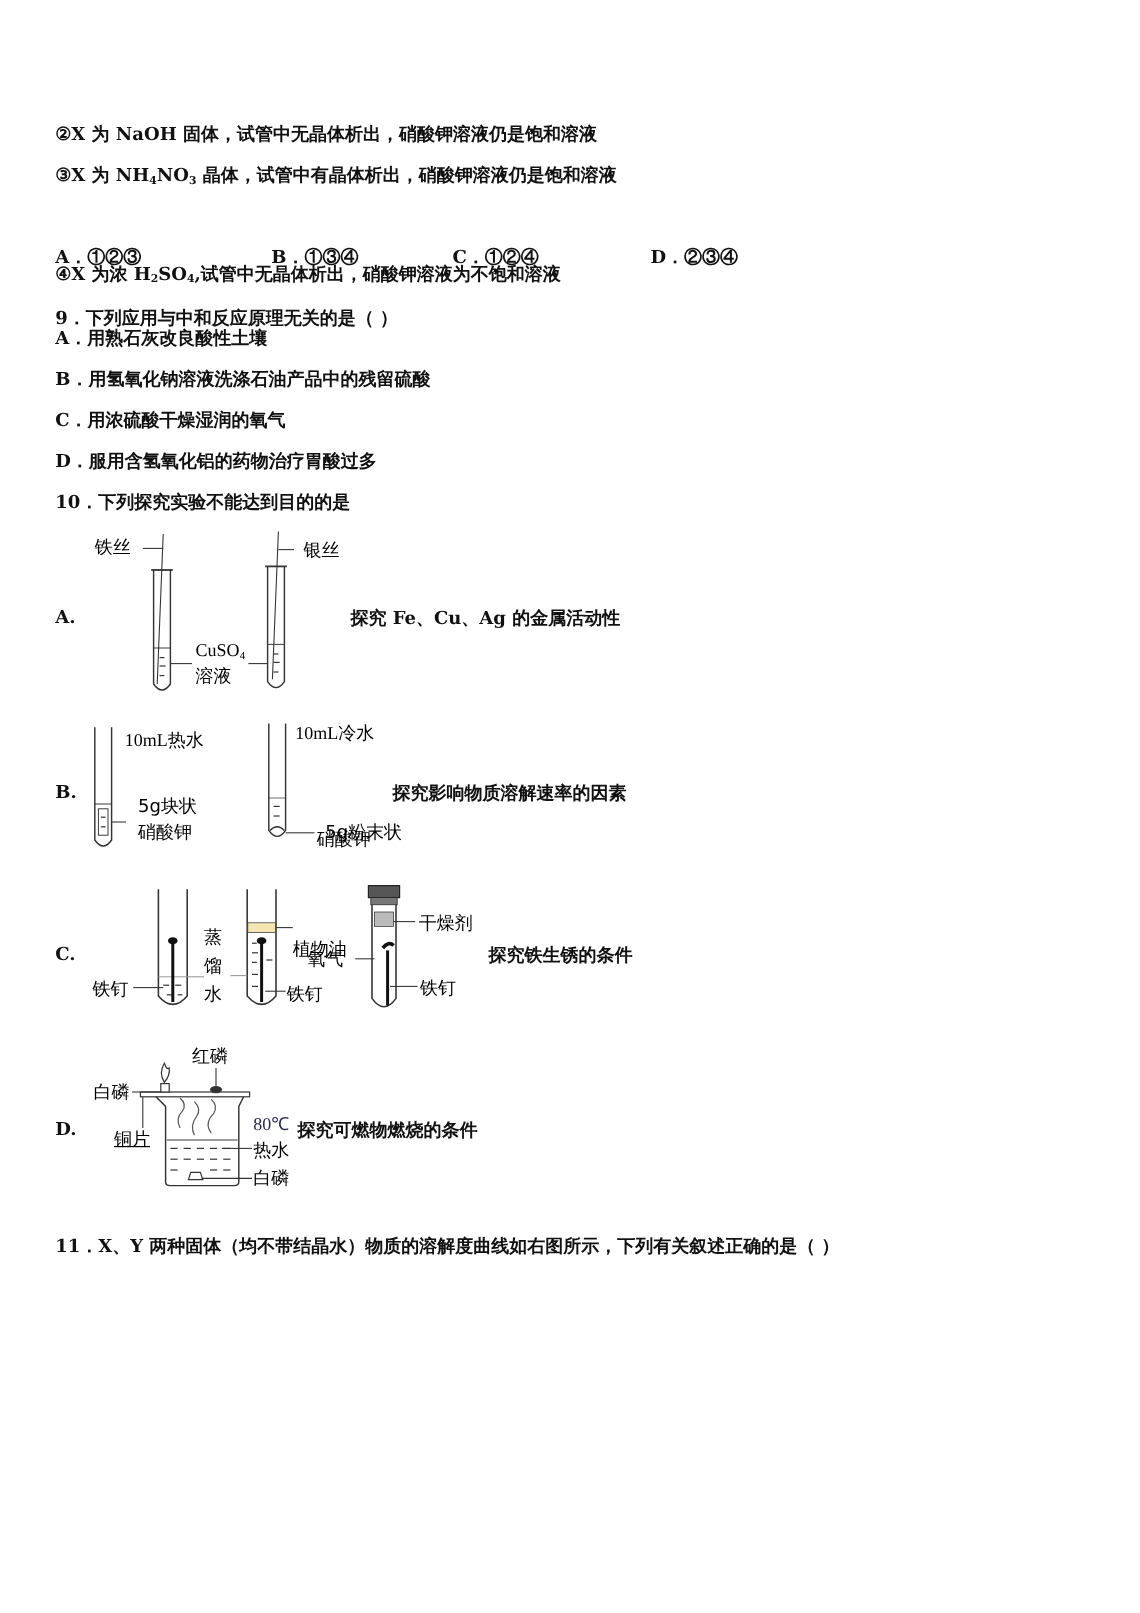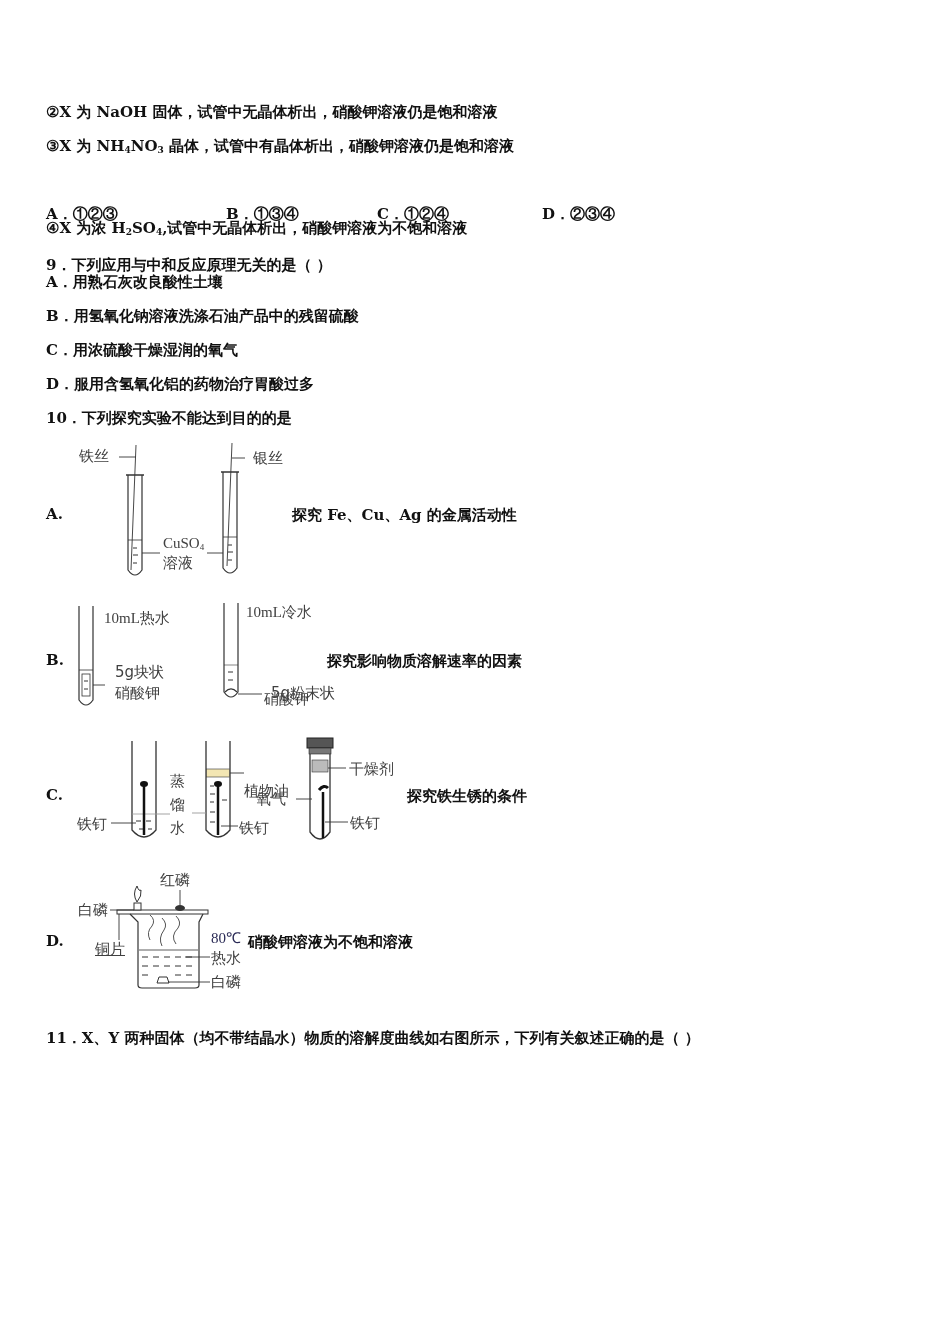--- a/index.html
+++ b/index.html
@@ -1,21 +1,21 @@
 <!DOCTYPE html>
 <html><head>
 <meta charset="utf-8">
 <style>
   html, body { margin: 0; padding: 0; background: #ffffff; }
   body { width: 950px; height: 1344px; position: relative; overflow: hidden;
          font-family: "DejaVu Serif", "Liberation Serif", serif; color: #111; }
   .line { position: absolute; left: 46px; font-size: 15px; font-weight: bold; white-space: nowrap; line-height: 20px; }
   .opt { position: absolute; font-size: 15px; font-weight: bold; white-space: nowrap; line-height: 20px; }
   sub { font-size: 9px; vertical-align: -2px; }
-  .lbl { position: absolute; font-family: "DejaVu Sans", "Liberation Sans", sans-serif; font-size: 15px; font-weight: normal; color: #404040; white-space: nowrap; line-height: 18px; }
+  .lbl { position: absolute; font-family: "DejaVu Sans", "Liberation Sans", sans-serif; font-size: 15px; font-weight: normal; color: #000000; white-space: nowrap; line-height: 18px; }
   .desc { position: absolute; font-size: 15px; font-weight: bold; white-space: nowrap; line-height: 20px; }
   .letter { position: absolute; left: 46px; font-size: 15px; font-weight: bold; }
   svg { position: absolute; overflow: visible; }
 </style>
 </head>
 <body>
 
 <div class="line" style="top:102px;">②X 为 NaOH 固体，试管中无晶体析出，硝酸钾溶液仍是饱和溶液</div>
 <div class="line" style="top:136px;"><span>③X 为 NH</span><sub>4</sub><span>NO</span><sub>3</sub><span> 晶体，试管中有晶体析出，硝酸钾溶液仍是饱和溶液</span></div>
 <div class="line" style="top:170px;margin-top:48px;"><span>④X 为浓 H</span><sub>2</sub><span>SO</span><sub>4</sub><span>,试管中无晶体析出，硝酸钾溶液为不饱和溶液</span></div>
@@ -163,15 +163,15 @@
   <line x1="119" y1="914" x2="119" y2="940" stroke="#333" stroke-width="0.9"></line>
   <line x1="185" y1="957" x2="210" y2="957" stroke="#333" stroke-width="0.9"></line>
   <line x1="168" y1="982" x2="210" y2="982" stroke="#333" stroke-width="0.9"></line>
 </svg>
 <div class="lbl" style="left:160px;top:871px;">红磷</div>
 <div class="lbl" style="left:78px;top:901px;">白磷</div>
 <div class="lbl" style="left:95px;top:940px;text-decoration:underline;">铜片</div>
 <div class="lbl" style="left:211px;top:929px;font-family:'Liberation Serif',serif;color:#2a2a55;">80℃</div>
 <div class="lbl" style="left:211px;top:949px;">热水</div>
 <div class="lbl" style="left:211px;top:973px;">白磷</div>
-<div class="desc" style="left:248px;top:932px;">硝酸钾溶液为不饱和溶液</div>
+<div class="desc" style="left:248px;top:932px;">探究可燃物燃烧的条件</div>
 
 <div class="line" style="top:1028px;">11．X、Y 两种固体（均不带结晶水）物质的溶解度曲线如右图所示，下列有关叙述正确的是（      ）</div>
 
 </body></html>

